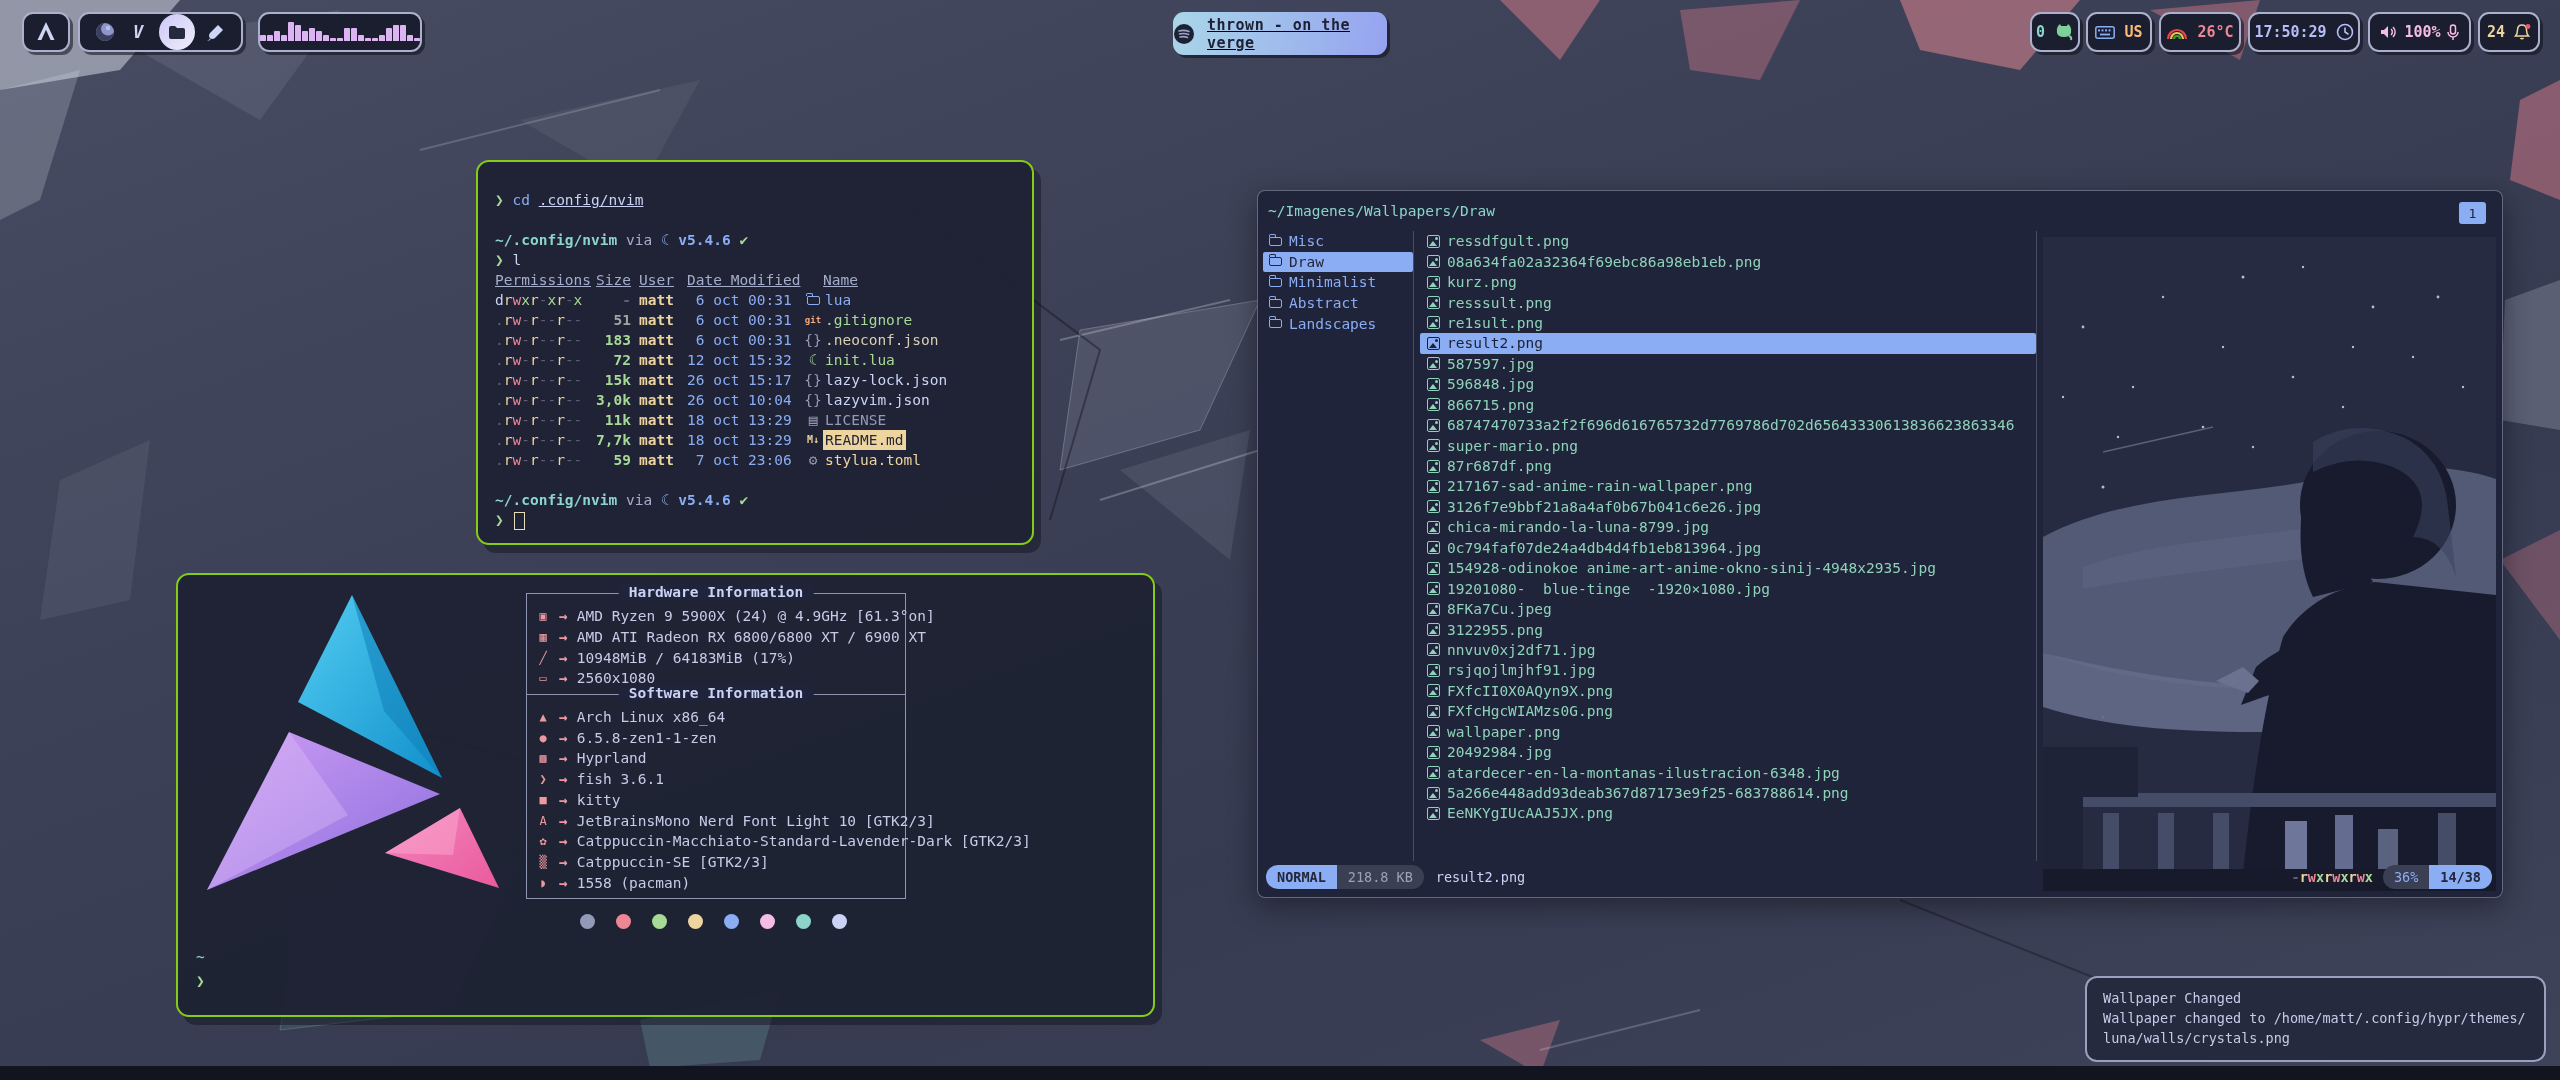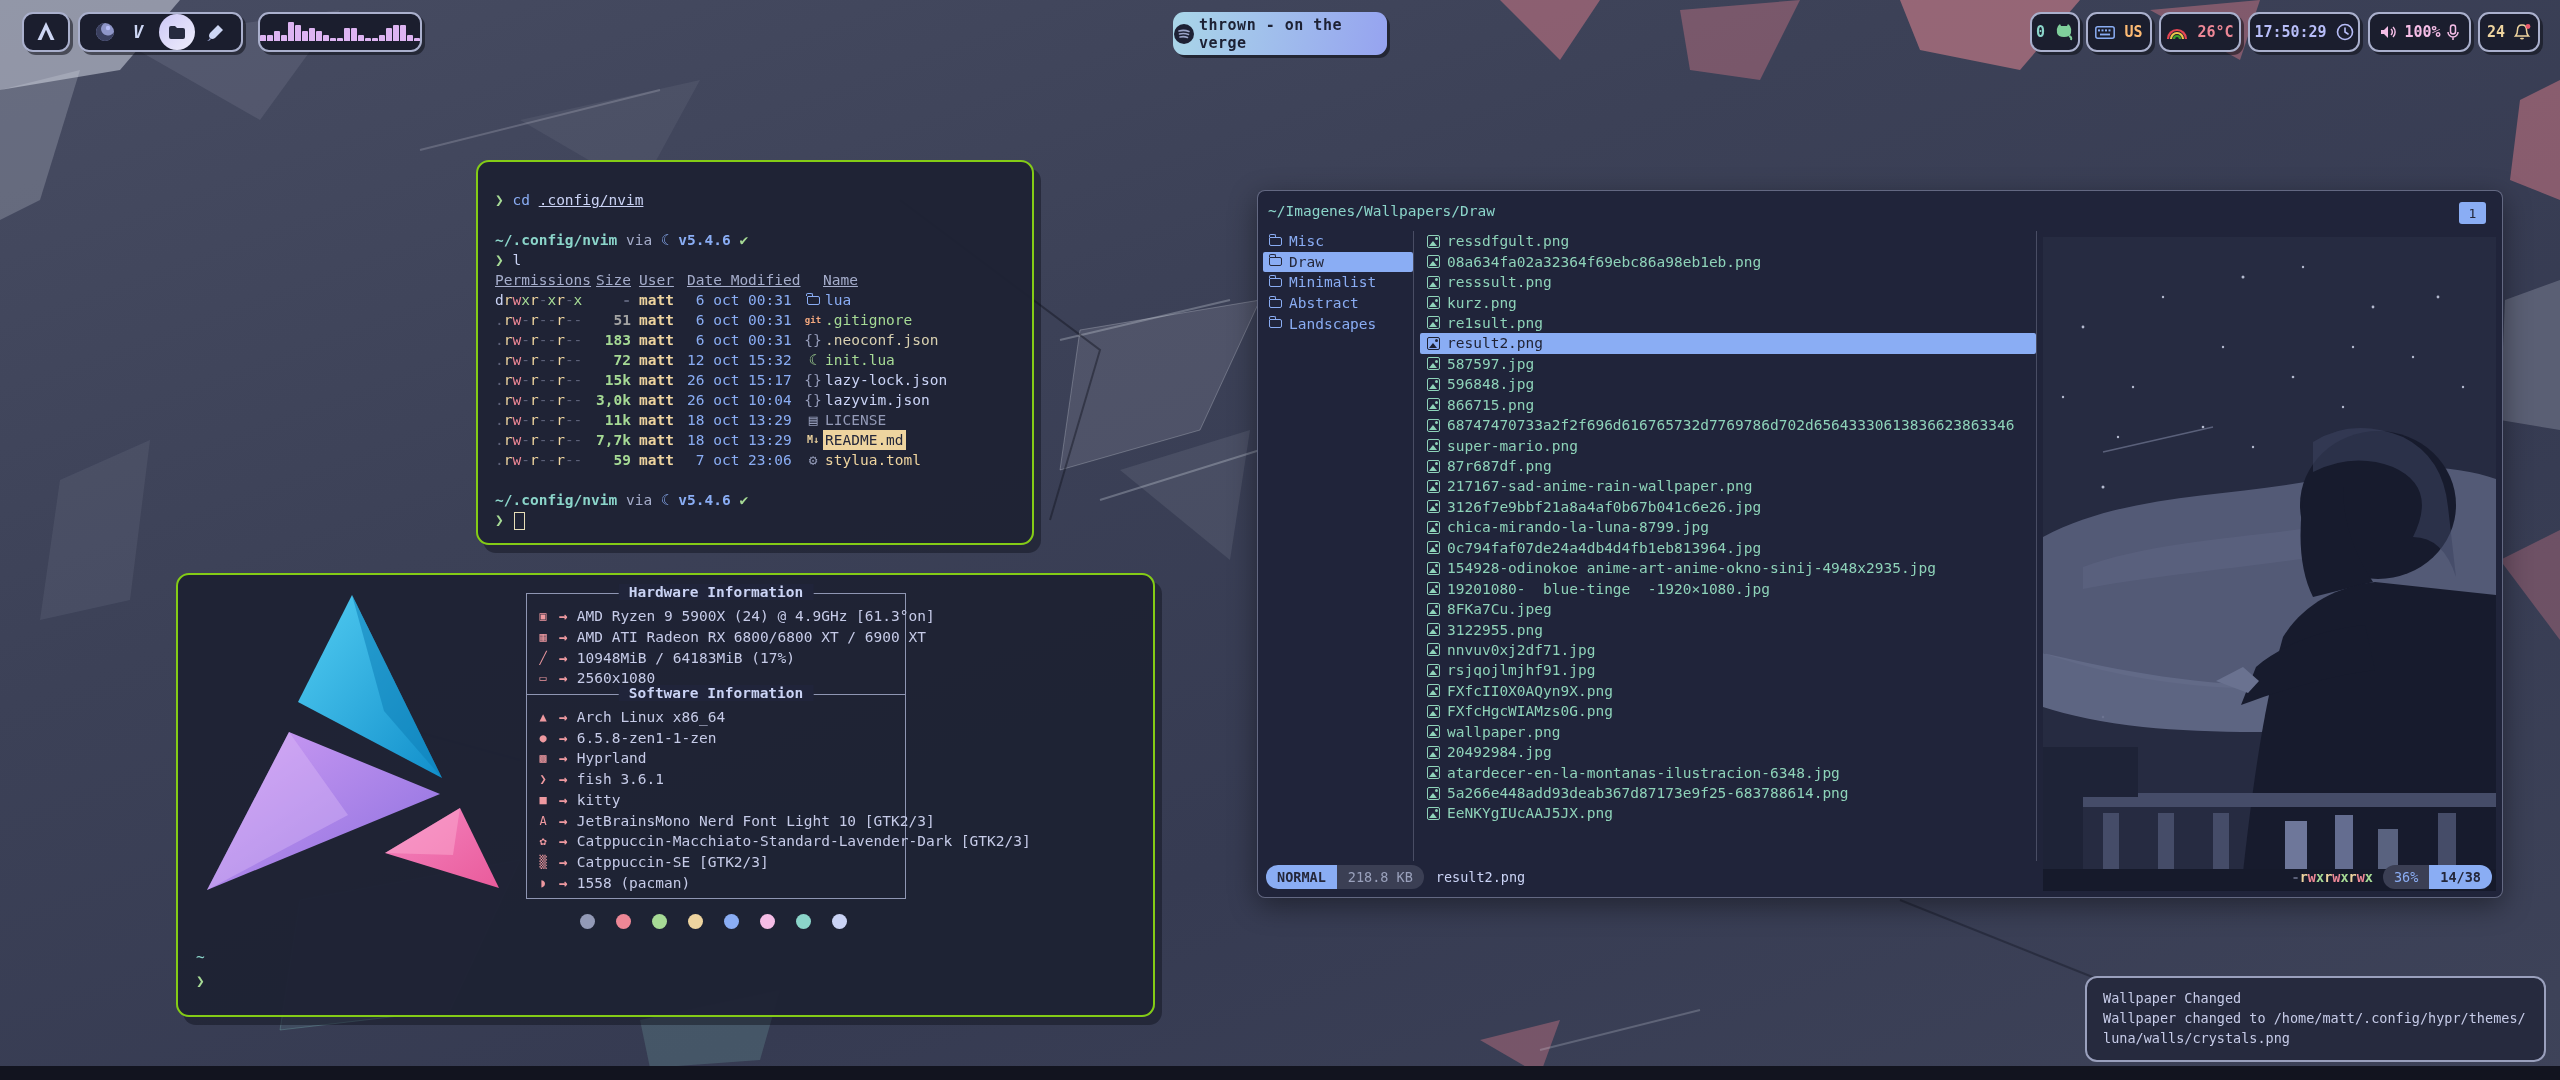--- a/index.html
+++ b/index.html
@@ -17,21 +17,21 @@
   .widget svg{flex:none;}
   #launcher{left:22px;width:48px;}
   #dock{left:78px;width:165px;gap:0;justify-content:space-between;padding:0 13px;}
   .dock-icon{display:flex;align-items:center;justify-content:center;width:24px;height:24px;}
   .dock-active{width:36px;height:36px;border-radius:50%;
     background:linear-gradient(135deg,#cdc8f7,#efeefb);display:flex;align-items:center;justify-content:center;}
   .nvim-v{font-size:17px;font-weight:bold;font-style:italic;color:#cdd6f4;}
   #cava{left:258px;width:164px;align-items:flex-end;padding:0 8px 9px 8px;gap:1px;}
   .cbar{width:6px;background:#ddb4f2;border-radius:1px 1px 0 0;flex:none;}
   #music{left:1173px;width:214px;height:43px;border:none;
-    background:linear-gradient(100deg,#a9d6e8,#96a3f0);gap:4px;box-shadow:3px 3px 0 rgba(12,14,22,.55);}
+    background:linear-gradient(100deg,#a9d6e8,#96a3f0);gap:12px;box-shadow:3px 3px 0 rgba(12,14,22,.55);text-decoration:underline;}
   #music .title{color:#1d2134;font-size:15px;letter-spacing:.5px;}
   #w-github{left:2030px;width:50px;}  #w-github .cnt{color:#8bd5ca;}
   #w-kbd{left:2086px;width:66px;}     #w-kbd .lbl{color:#fdba74;}
   #w-weather{left:2159px;width:82px;} #w-weather .lbl{color:#ed8796;}
   #w-clock{left:2248px;width:112px;}  #w-clock .lbl{color:#b7bdf8;}
   #w-audio{left:2368px;width:103px;gap:6px;} #w-audio .lbl{color:#f5bde6;}
   #w-bell{left:2478px;width:62px;}    #w-bell .lbl{color:#eed49f;}
   
   .term{position:absolute;background:rgba(30,34,52,.97);border:2px solid #84cc16;border-radius:13px;
     box-shadow:7px 8px 0 rgba(14,16,26,.45);box-sizing:border-box;color:#cad3f5;}
@@ -501,25 +501,25 @@
       <div class="fm-row">
         <span class="img-icon"></span>
         <span class="fm-name">ressdfgult.png</span>
       </div>
       <div class="fm-row">
         <span class="img-icon"></span>
         <span class="fm-name">08a634fa02a32364f69ebc86a98eb1eb.png</span>
       </div>
       <div class="fm-row">
         <span class="img-icon"></span>
+        <span class="fm-name">kurz.png</span>
+      </div>
+      <div class="fm-row">
+        <span class="img-icon"></span>
         <span class="fm-name">resssult.png</span>
-      </div>
-      <div class="fm-row">
-        <span class="img-icon"></span>
-        <span class="fm-name">kurz.png</span>
       </div>
       <div class="fm-row">
         <span class="img-icon"></span>
         <span class="fm-name">re1sult.png</span>
       </div>
       <div class="fm-row sel">
         <span class="img-icon"></span>
         <span class="fm-name">result2.png</span>
       </div>
       <div class="fm-row">

